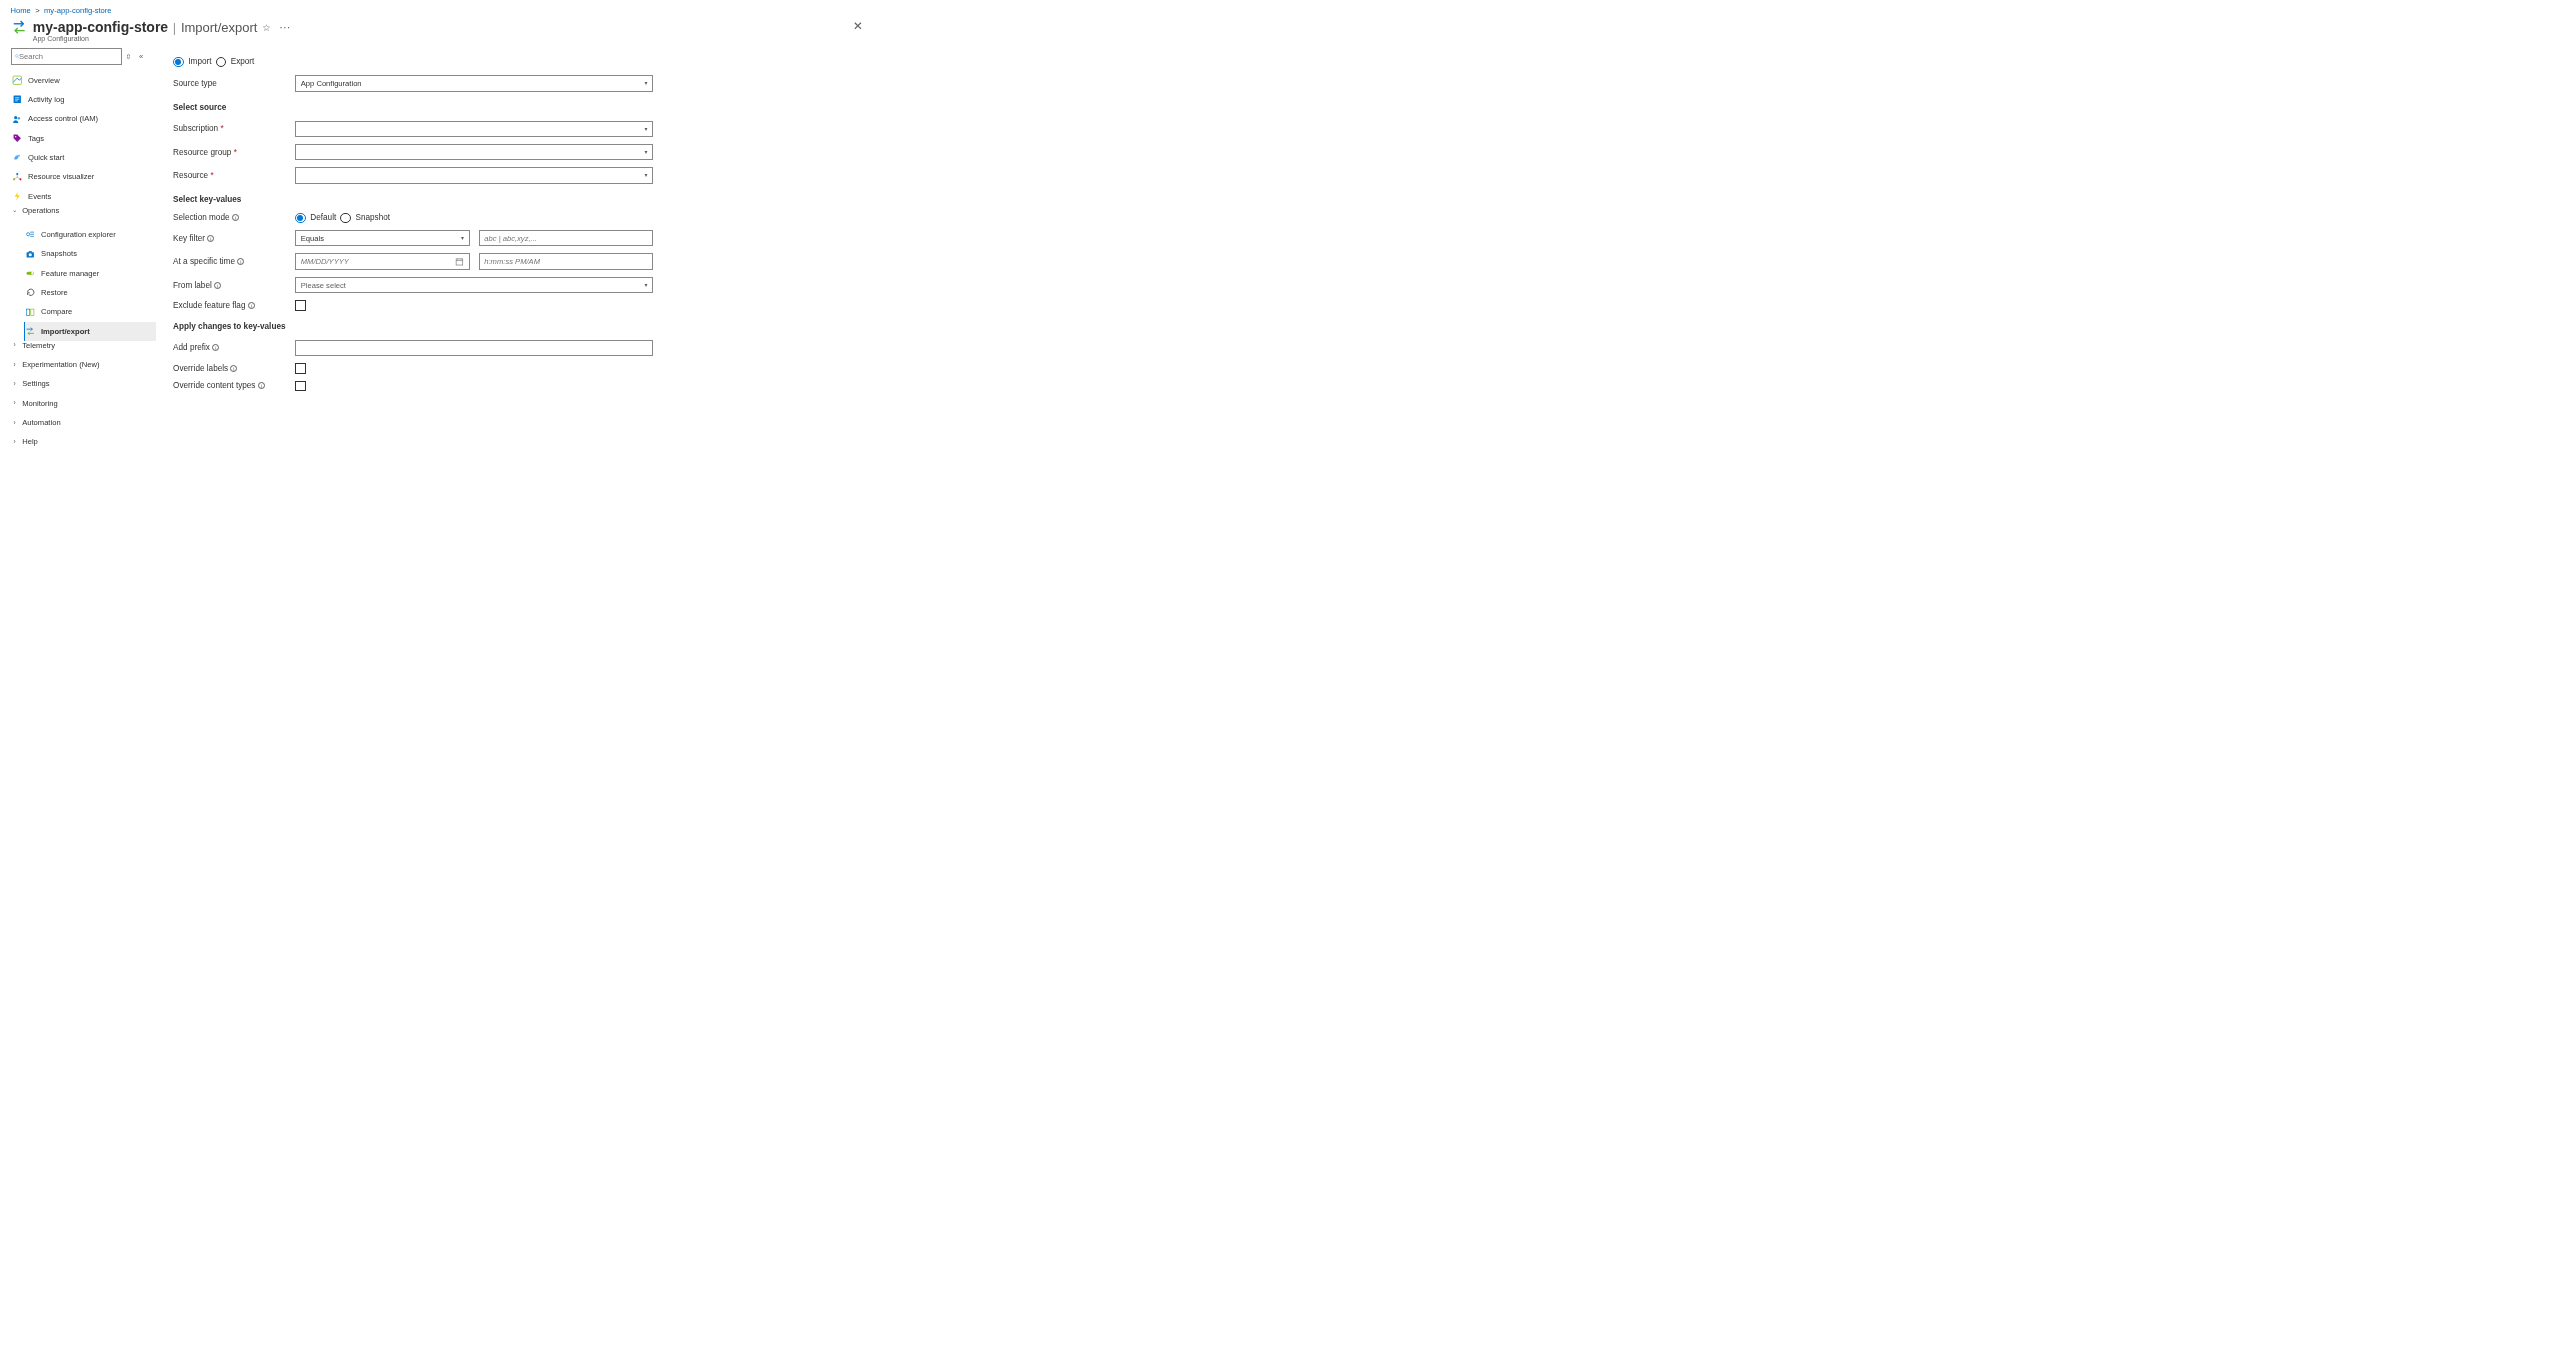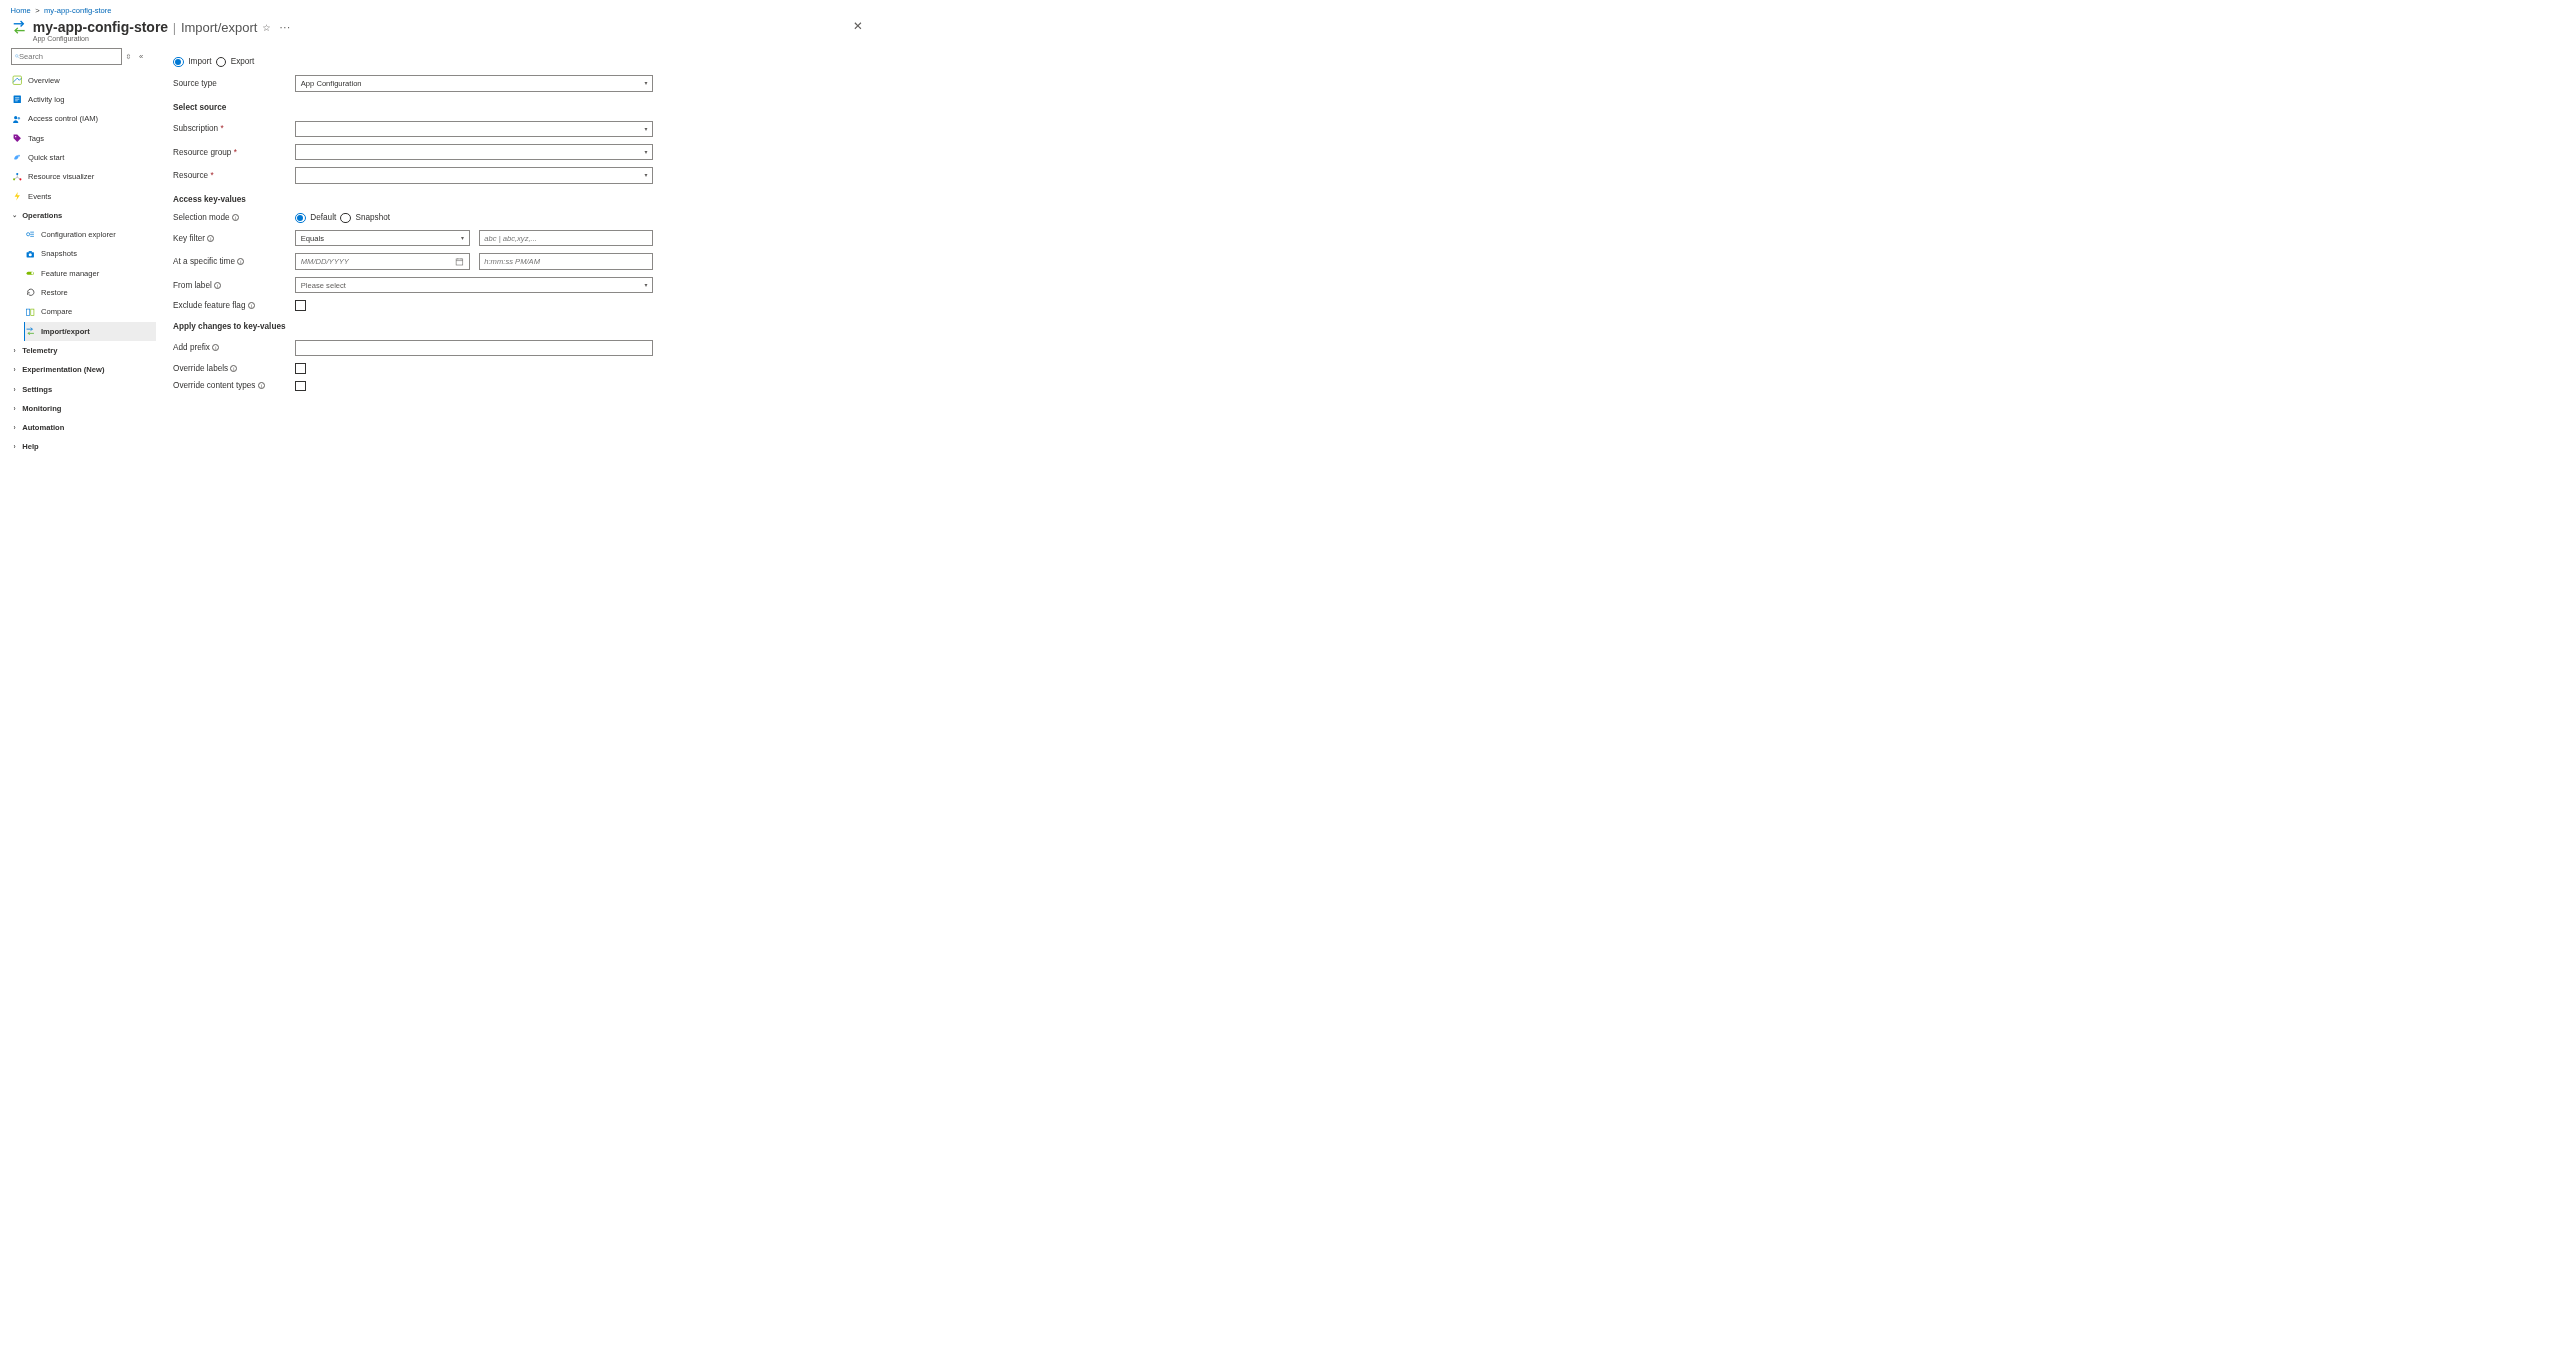--- a/index.html
+++ b/index.html
@@ -21,21 +21,21 @@
   .sidebar { width:145px; flex:0 0 auto; }
   .search-row { display:flex; align-items:center; gap:4px; padding-right:3.5px; margin-bottom:5.9px;}
   .search-box { display:flex; align-items:center; border:0.6px solid #8a8886; width:111px; height:16.4px; padding:0 3.5px; }
   .search-box input { border:none; outline:none; font-size:7.6px; flex:1; background:transparent; }
   .search-mag { width:8.2px; height:8.2px; }
   .updown-icon { font-size:7px; color:#605e5c; cursor:pointer;}
   .collapse-icon { color:#605e5c; font-size:7.6px; cursor:pointer; margin-left:3.5px;}
   .nav-item { display:flex; align-items:center; height:19.3px; padding:0 2.3px 0 1.2px; cursor:pointer; color:#323130;}
   .nav-item.active { background:#ededed; border-left:1.8px solid #0078d4; padding-left:0; font-weight:600;}
   .nav-icon { width:11.7px; height:11.7px; margin-right:4.7px; flex:0 0 auto; display:flex; align-items:center; justify-content:center; }
-  .nav-group-header { display:flex; align-items:center; height:19.3px; font-weight:700; cursor:pointer; }
+  .nav-group-header { display:flex; align-items:flex-start; height:19.3px; font-weight:400; cursor:pointer; }
   .chev { width:8.2px; height:8.2px; display:inline-flex; align-items:center; justify-content:center; font-size:6.4px; color:#555; margin-right:3.5px;}
   .sub-items { padding-left:13px; }
   .main { flex:1; padding:0 8.2px 17.6px 17.6px; }
   .cmd-bar { display:flex; align-items:center; height:23.4px; border-bottom:0.6px solid #edebe9; gap:13px;}
   .cmd-btn { display:inline-flex; align-items:center; gap:3.5px; color:#323130; font-size:8.2px; cursor:pointer; }
   .cmd-bar .divider { width:0.6px; height:13px; background:#edebe9; }
   .content { padding-top:8.2px; max-width:703px;}
   .radio-row { display:flex; align-items:flex-start; gap:4px; margin-bottom:8.2px;}
   .radio { display:inline-flex; align-items:center; gap:4.7px; font-size:8.2px;}
   .radio-circle { width:10.5px; height:10.5px; border:0.6px solid #323130; border-radius:50%; display:flex; align-items:center; justify-content:center; }
@@ -319,21 +319,21 @@
             <span class="req">*</span>
           </div>
         <div class="form-control">
             <div class="select-like">
               <span></span>
               <span class="chev-down">▾</span>
             </div>
           </div>
       </div>
 
-      <div class="section-head">Access key-values</div>
+      <div class="section-head">Select key-values</div>
 
       <div class="form-row">
         <div class="form-label">
             <span>Selection mode</span>
             <span class="info-icon">i</span>
           </div>
         <div class="form-control">
           <div class="radio-row" style="margin-bottom:0;">
             <label class="radio selected">
                 <span class="radio-circle">

